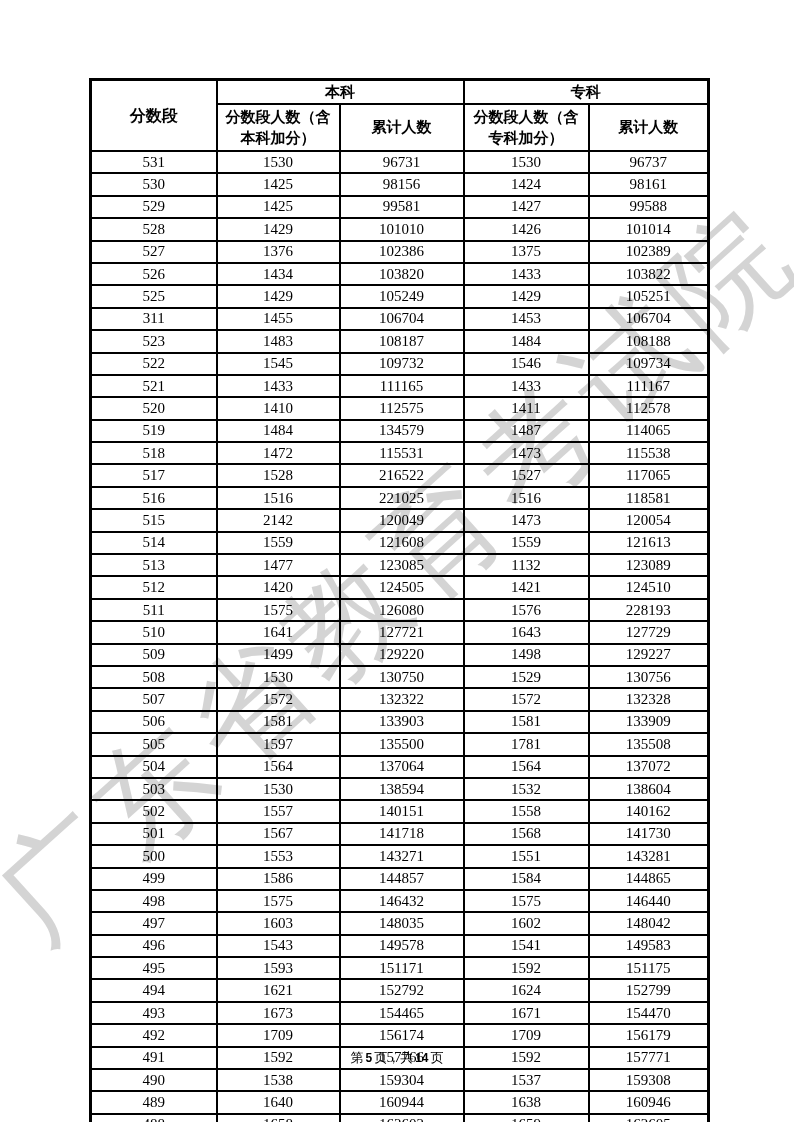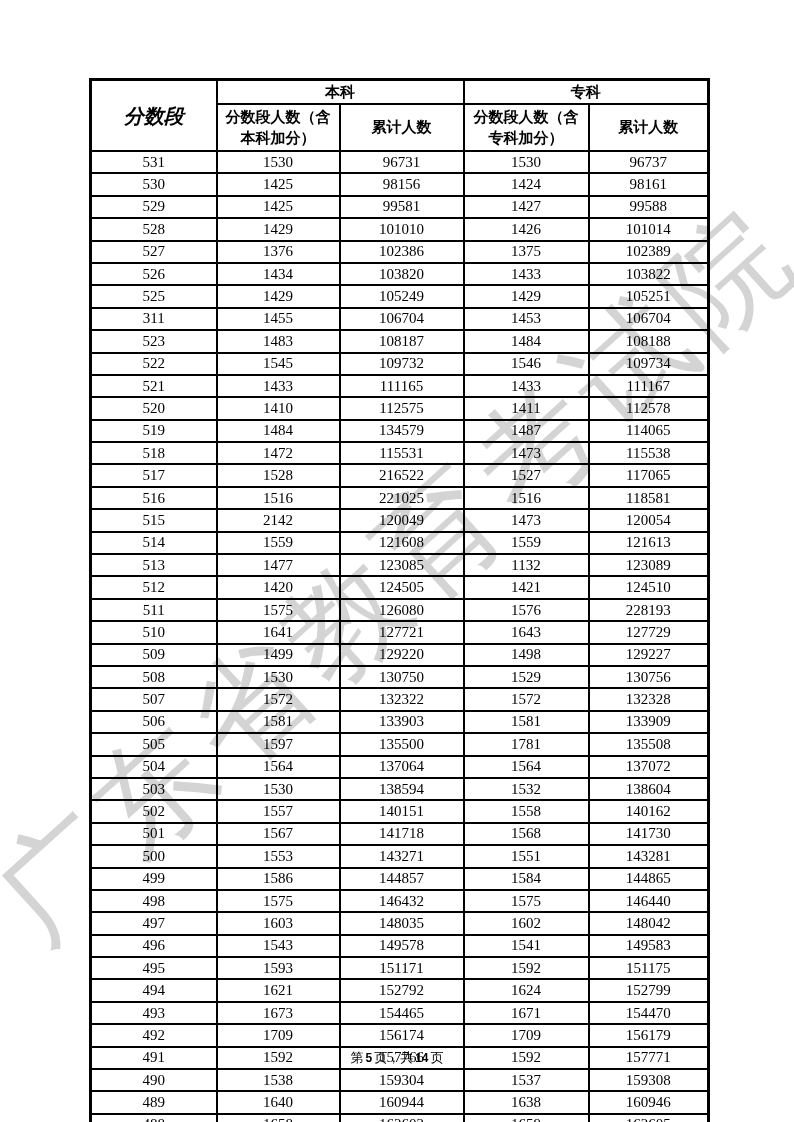--- a/index.html
+++ b/index.html
@@ -43,21 +43,21 @@
     overflow:hidden;
   }
   thead th{
     font-weight:700;
     font-size:15px;
     font-family:"Liberation Serif", serif;
     margin-top:26px;
   }
   tr.group-row th{height:22px;line-height:22px;}
   tr.sub-row th{height:45px;line-height:1.35;padding:0 3px;}
-  th.score-col-head{font-size:20px;font-style:italic;}
+  th.score-col-head{font-size:16px;}
   tbody td{
     height:20.4px;
     font-size:15px;
     line-height:1;
     font-family:"Liberation Serif", serif;
   }
   .footer{
     position:absolute;
     left:0; top:1049px;
     width:100%;

